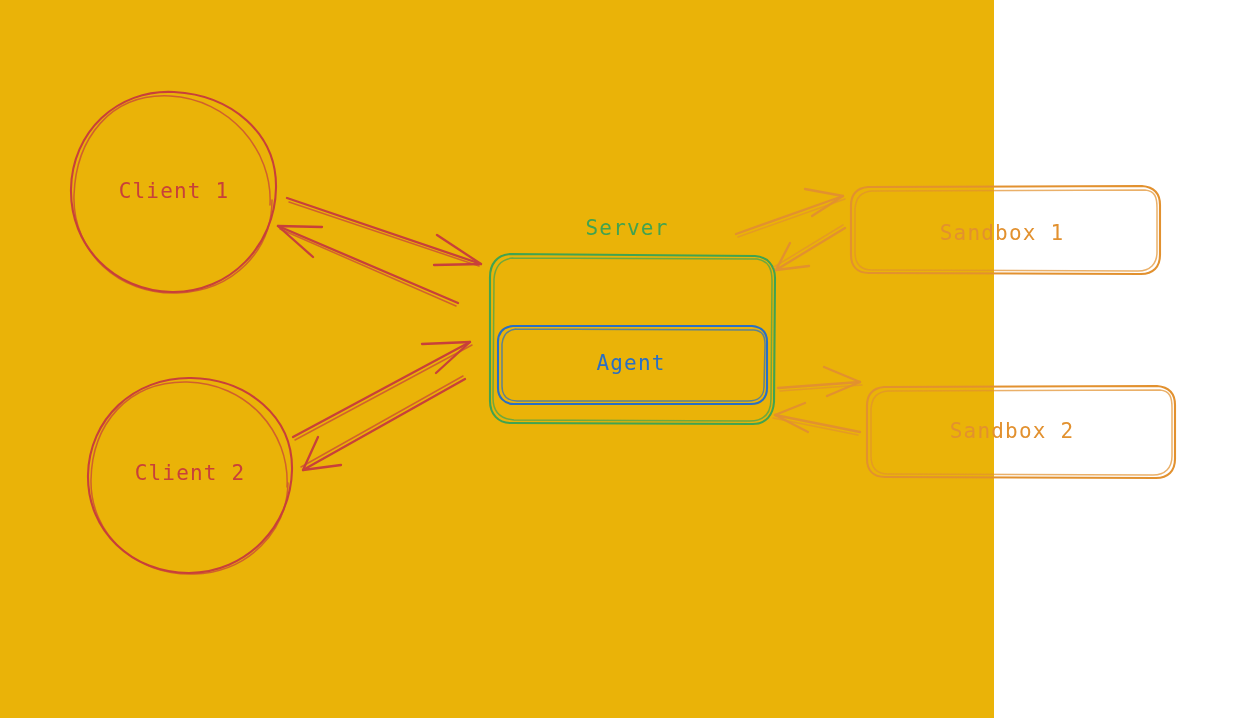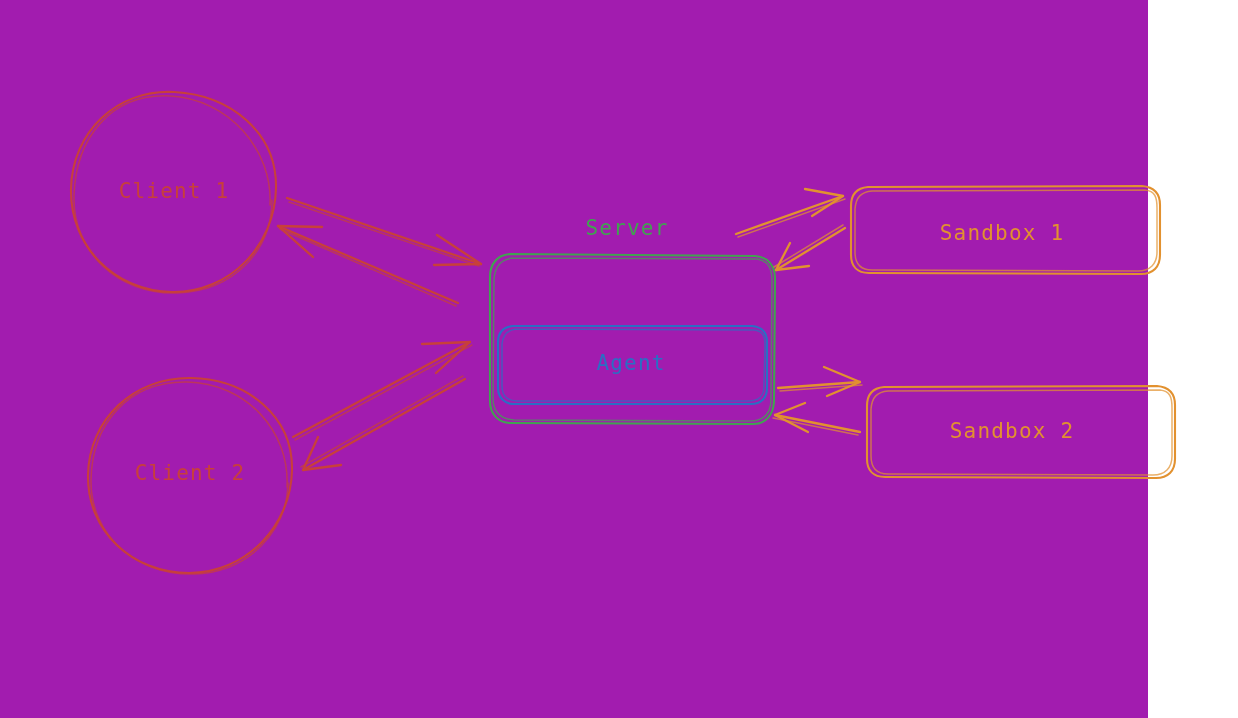--- a/index.html
+++ b/index.html
@@ -9,23 +9,23 @@
     background: #ffffff;
   }
   body {
     width: 1238px;
     height: 718px;
     overflow: hidden;
     font-family: "DejaVu Sans", sans-serif;
   }
   #canvas-root {
     position: relative;
-    width: 1148px;
+    width: 994px;
     height: 718px;
-    background: #a21caf;
+    background: #eab308;
   }
   svg.diagram {
     position: absolute;
     top: 0;
     left: 0;
     width: 1238px;
     height: 718px;
     display: block;
   }
   .node-label {

